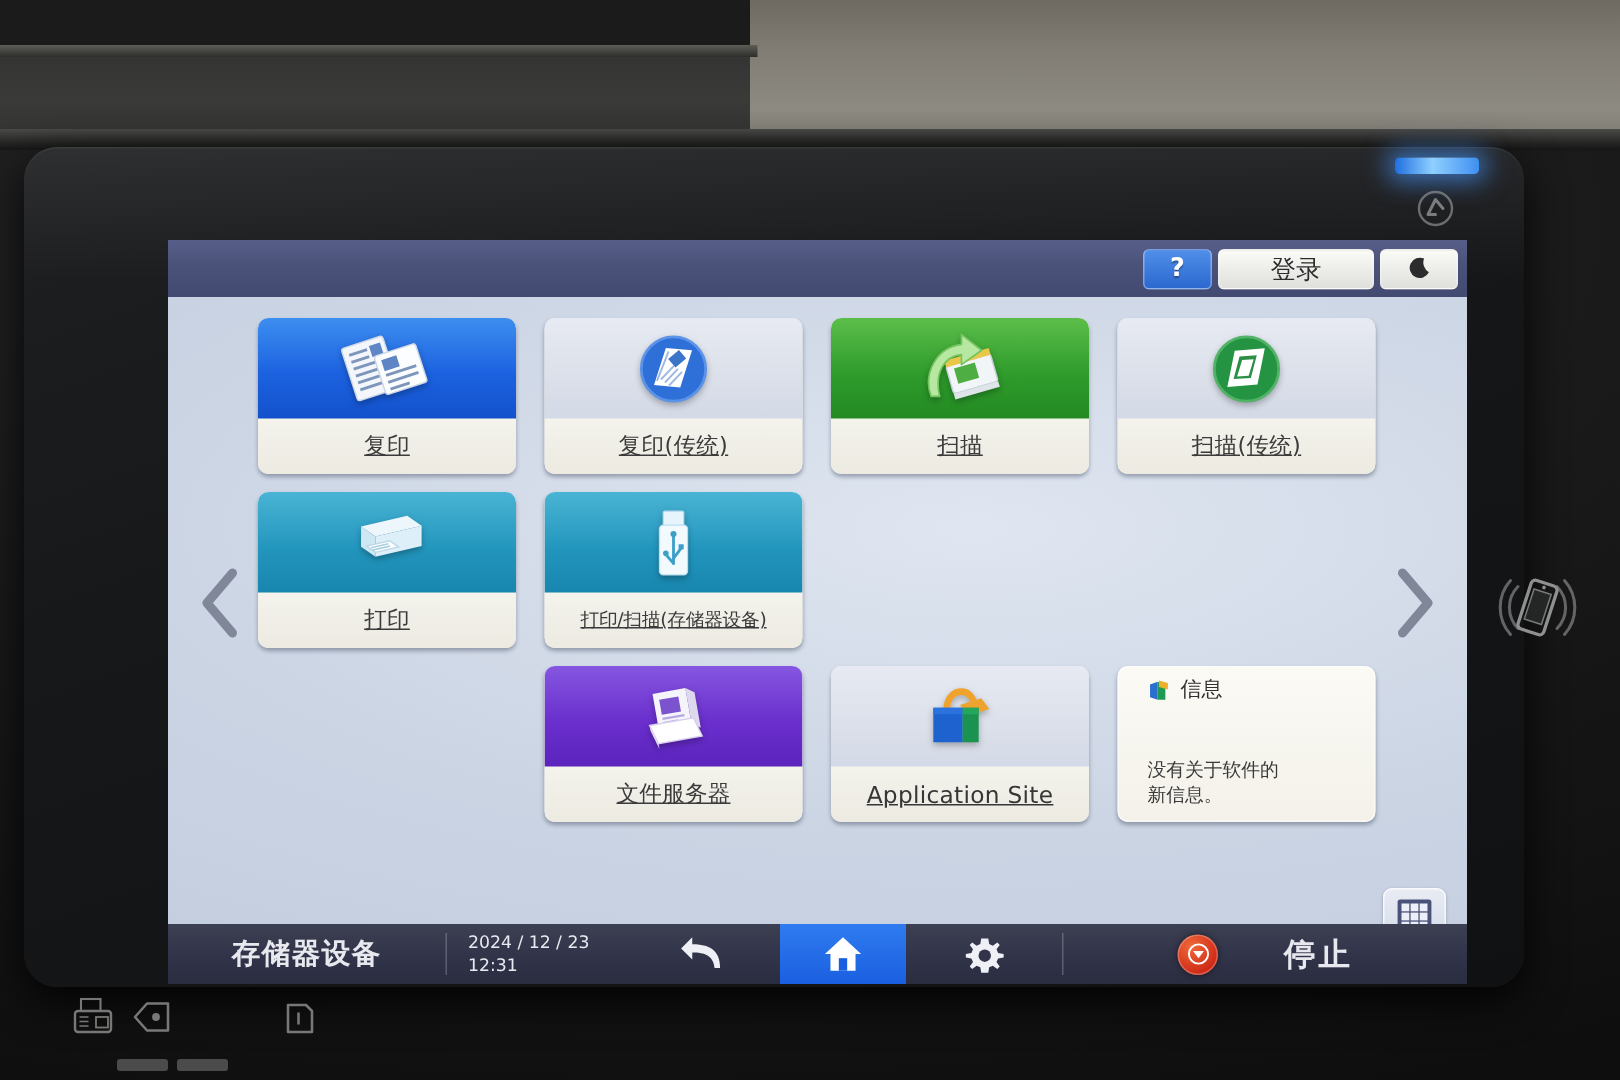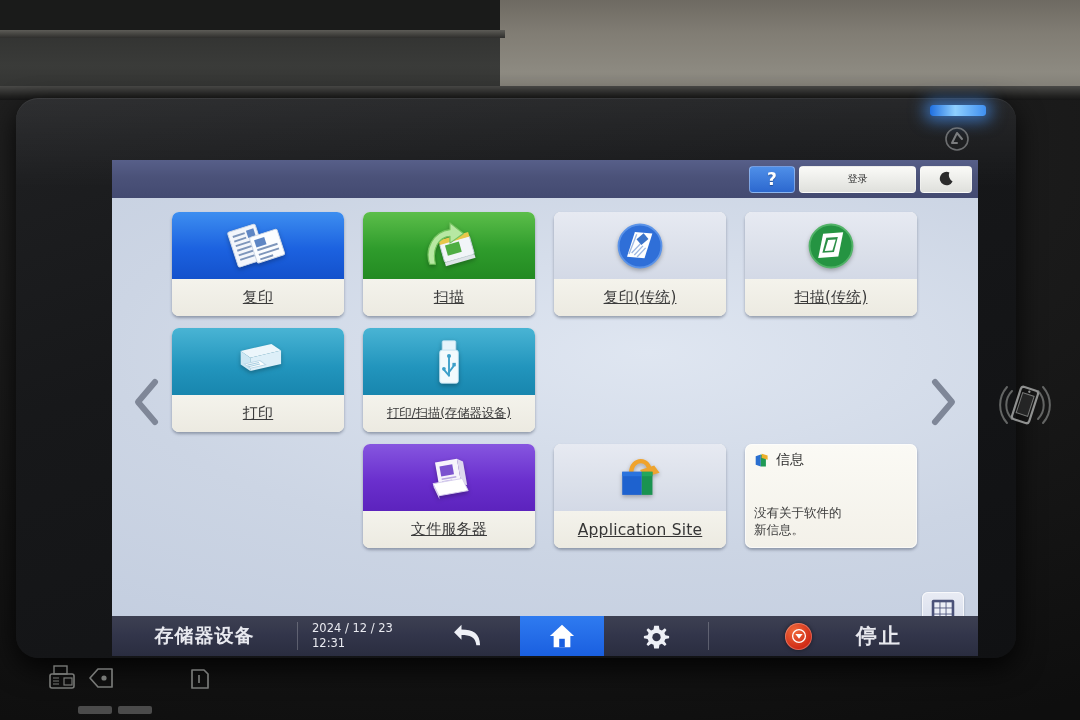--- a/index.html
+++ b/index.html
@@ -147,24 +147,24 @@
   }
   .tb-help {
     width: 46px;
     background: linear-gradient(180deg,#4f8fe8,#2c68cf);
     color: #fff;
     font-weight: bold;
     font-size: 17px;
     text-shadow: 0 1px 1px rgba(0,0,0,.35);
   }
   .tb-login {
-    width: 117px;
+    width: 104px;
     background: linear-gradient(180deg,#fafaf7,#dfe0dc);
     color: #2d2d2d;
-    font-size: 10px;
+    font-size: 17px;
   }
   .tb-sleep {
     width: 52px;
     background: linear-gradient(180deg,#fafaf7,#dfe0dc);
     color: #2b2b2b;
   }
 
   
   .home {
     position: relative;
@@ -242,21 +242,21 @@
 
   
   .widget {
     width: 172px;
     height: 104px;
     border-radius: 7px;
     background: linear-gradient(180deg,#fbfaf5 0%, #f3f1e9 100%);
     box-shadow: 0 2px 3px rgba(40,50,70,.38),
                 inset 0 0 0 1px rgba(255,255,255,.6);
     box-sizing: border-box;
-    padding: 7px 9px;
+    padding: 7px 20px;
   }
   .widget-head {
     display: flex;
     align-items: center;
     gap: 5px;
     font-size: 14px;
     color: #2f2f2f;
     margin-bottom: 7px;
   }
   .widget-body {
@@ -475,52 +475,52 @@
                     <rect x="10" y="8" width="11" height="8" fill="#5e86c4"></rect>
                   </g>
                 </svg>
               </div>
               <div class="tile-label">复印</div>
             </div>
           </div>
 
           <div class="slot">
             <div class="tile">
-              <div class="tile-art art-green">
-                <svg viewBox="0 0 64 54" width="62" height="52">
-                  <g transform="rotate(-16 34 30)">
-                    <rect x="24" y="22" width="32" height="20" rx="2" fill="#f2f5f8" stroke="#c3cfd8" stroke-width="1"></rect>
-                    <rect x="24" y="18" width="32" height="5" fill="#e9c74a"></rect>
-                    <rect x="29" y="25" width="15" height="11" fill="#4fae43"></rect>
-                    <rect x="24" y="42" width="32" height="4" fill="#dfe4e9"></rect>
-                  </g>
-                  <path d="M12 46 C6 30 16 12 33 10 L33 3 L47 14 L33 24 L33 17 C21 18 14 30 18 46 Z" fill="#b7e8a2" stroke="#73c45e" stroke-width="1.2" stroke-linejoin="round"></path>
-                </svg>
-              </div>
-              <div class="tile-label">扫描</div>
-            </div>
-          </div>
-
-          <div class="slot">
-            <div class="tile">
               <div class="tile-art art-plain">
                 <svg viewBox="0 0 60 60" width="56" height="56">
                   <circle cx="30" cy="30" r="23" fill="#2f6fd8"></circle>
                   <circle cx="30" cy="30" r="23" fill="none" stroke="#5b93e8" stroke-width="2"></circle>
                   <g transform="rotate(-20 30 30)">
                     <path d="M13 36 L30 14 L47 22 L30 44 Z" fill="#ffffff"></path>
                     <path d="M16 34 L31 17" stroke="#9fb9e2" stroke-width="1.4"></path>
                     <rect x="30" y="20" width="10" height="8" fill="#3c74c9" transform="rotate(-20 35 24)"></rect>
                     <g stroke="#9fb9e2" stroke-width="1.4">
                       <path d="M19 34 L31 28M21 37 L33 31M23 40 L35 34"></path>
                     </g>
                   </g>
                 </svg>
               </div>
               <div class="tile-label">复印(传统)</div>
+            </div>
+          </div>
+
+          <div class="slot">
+            <div class="tile">
+              <div class="tile-art art-green">
+                <svg viewBox="0 0 64 54" width="62" height="52">
+                  <g transform="rotate(-16 34 30)">
+                    <rect x="24" y="22" width="32" height="20" rx="2" fill="#f2f5f8" stroke="#c3cfd8" stroke-width="1"></rect>
+                    <rect x="24" y="18" width="32" height="5" fill="#e9c74a"></rect>
+                    <rect x="29" y="25" width="15" height="11" fill="#4fae43"></rect>
+                    <rect x="24" y="42" width="32" height="4" fill="#dfe4e9"></rect>
+                  </g>
+                  <path d="M12 46 C6 30 16 12 33 10 L33 3 L47 14 L33 24 L33 17 C21 18 14 30 18 46 Z" fill="#b7e8a2" stroke="#73c45e" stroke-width="1.2" stroke-linejoin="round"></path>
+                </svg>
+              </div>
+              <div class="tile-label">扫描</div>
             </div>
           </div>
 
           <div class="slot">
             <div class="tile">
               <div class="tile-art art-plain">
                 <svg viewBox="0 0 60 60" width="56" height="56">
                   <circle cx="30" cy="30" r="23" fill="#259442"></circle>
                   <circle cx="30" cy="30" r="23" fill="none" stroke="#52b368" stroke-width="2"></circle>
                   <g transform="rotate(-18 30 30)">

